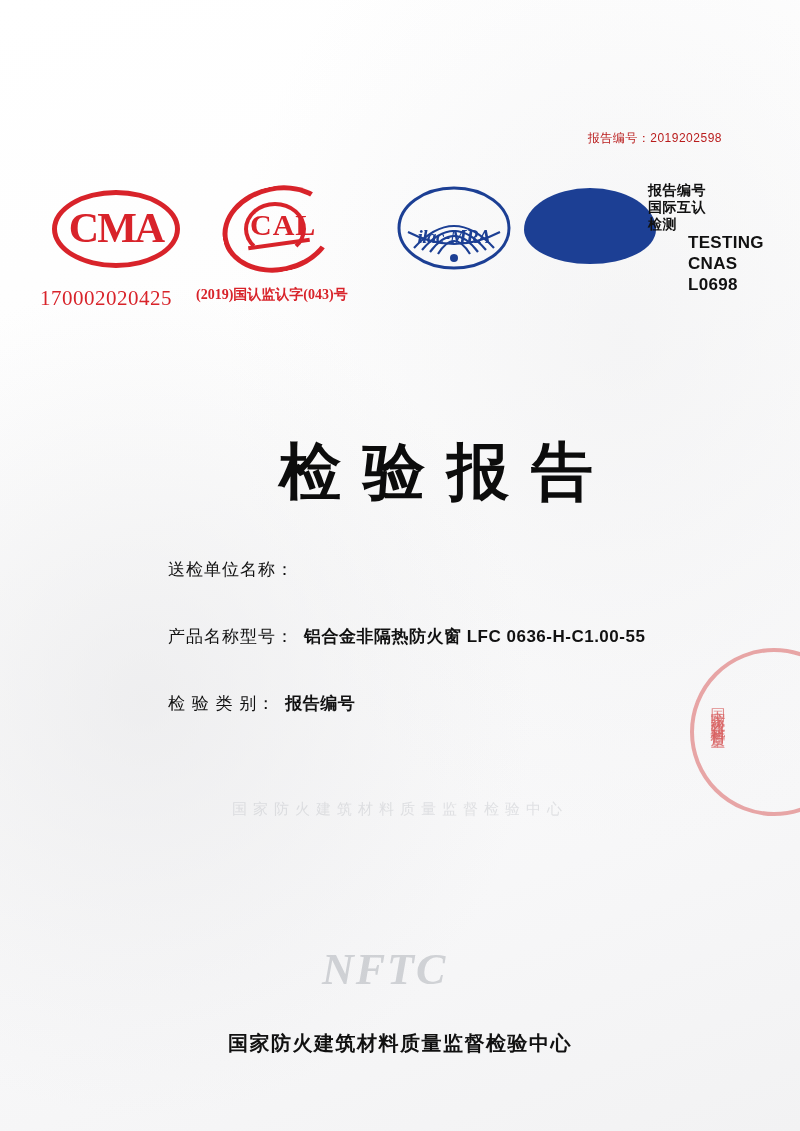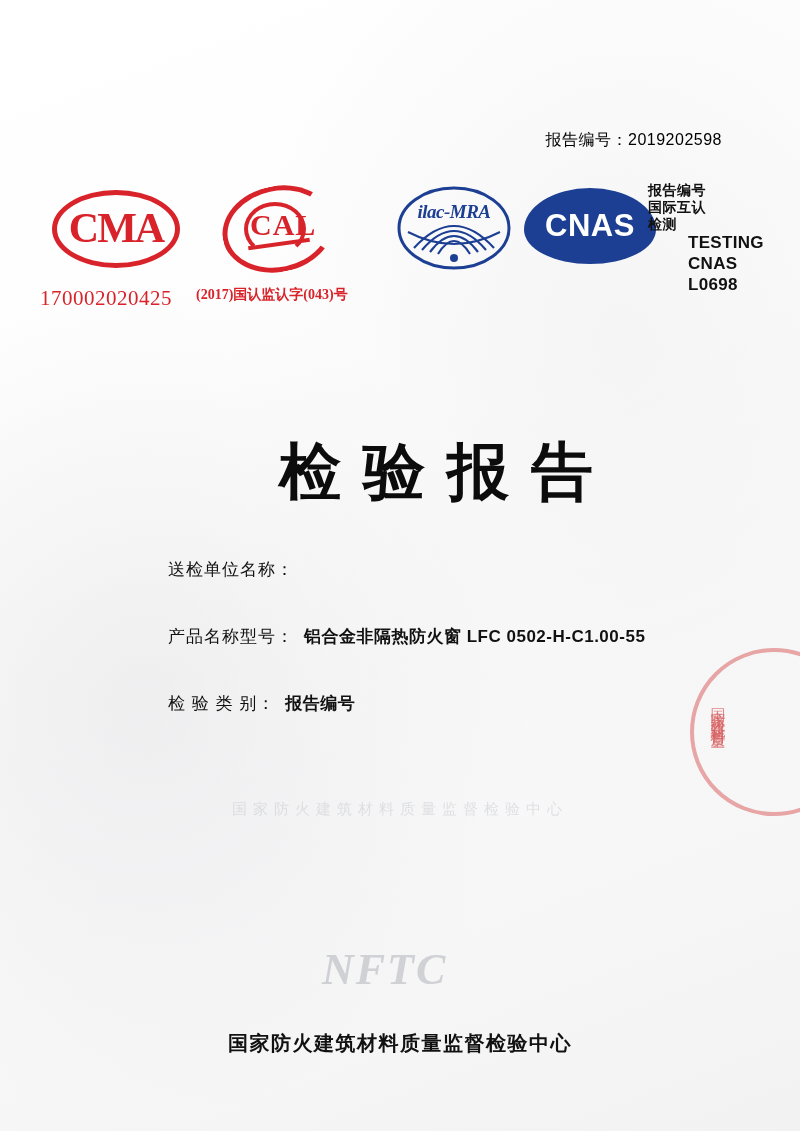--- a/index.html
+++ b/index.html
@@ -18,23 +18,23 @@
       radial-gradient(ellipse at 18% 62%, rgba(228,228,230,0.55) 0%, rgba(255,255,255,0) 42%),
       radial-gradient(ellipse at 78% 30%, rgba(232,232,234,0.40) 0%, rgba(255,255,255,0) 45%),
       linear-gradient(160deg, #ffffff 0%, #fdfdfd 40%, #f7f7f8 75%, #f2f2f3 100%);
   }
 
   
   .report-no {
     position: absolute;
     top: 130px;
     right: 78px;
-    font-size: 16px;
-    letter-spacing: 0.5px;
-    color: #000000;
+    font-size: 12px;
+    letter-spacing: 0.5px;
+    color: #b91c1c;
     white-space: nowrap;
   }
 
   
   .logo-row {
     position: absolute;
     top: 182px;
     left: 0;
     width: 800px;
     height: 130px;
@@ -137,21 +137,21 @@
   .ilac {
     position: absolute;
     left: 396px;
     top: 4px;
     width: 116px;
     height: 84px;
   }
   .ilac svg { display:block; }
   .ilac .word {
     position: absolute;
-    left: 0; top: 15px;
+    left: 0; top: 40px;
     width: 116px;
     text-align: center;
     font-family: "Liberation Serif", serif;
     font-weight: bold;
     font-style: italic;
     font-size: 19px;
     color: #1c3f94;
     letter-spacing: -0.5px;
   }
 
@@ -328,59 +328,58 @@
     <div class="txt">CMA</div>
   </div>
   <div class="cma-code">170002020425</div>
 
   <div class="cal">
     <div class="outer"></div>
     <div class="inner"></div>
     <div class="bar"></div>
     <div class="letters">CAL</div>
   </div>
-  <div class="cal-code">(2017)国认监认字(043)号</div>
+  <div class="cal-code">(2019)国认监认字(043)号</div>
 
   <div class="ilac">
     <svg width="116" height="84" viewBox="0 0 116 84" aria-hidden="true">
       <ellipse cx="58" cy="42" rx="55" ry="40" fill="none" stroke="#1c3f94" stroke-width="3"></ellipse>
       <path d="M18 62 Q58 18 98 62" fill="none" stroke="#1c3f94" stroke-width="2.2"></path>
       <path d="M26 64 Q58 26 90 64" fill="none" stroke="#1c3f94" stroke-width="2.2"></path>
       <path d="M34 66 Q58 34 82 66" fill="none" stroke="#1c3f94" stroke-width="2.2"></path>
       <path d="M42 68 Q58 42 74 68" fill="none" stroke="#1c3f94" stroke-width="2.2"></path>
       <path d="M12 46 Q58 70 104 46" fill="none" stroke="#1c3f94" stroke-width="2"></path>
       <circle cx="58" cy="72" r="4" fill="#1c3f94"></circle>
     </svg>
     <div class="word">ilac-MRA</div>
   </div>
 
   <div class="cnas">
     <div class="blob"></div>
-    <div class="word">CNAS</div>
   </div>
   <div class="cnas-text">
     <div class="cn">报告编号</div>
     <div class="cn">国际互认</div>
     <div class="cn">检测</div>
     <div class="en">TESTING</div>
     <div class="en">CNAS L0698</div>
   </div>
 </div>
 
 <div class="doc-title">检验报告</div>
 
 <div class="watermark-faint">国家防火建筑材料质量监督检验中心</div>
 
 <div class="fields">
   <div class="field-row">
     <span class="field-label">送检单位名称：</span>
   </div>
   <div class="field-row">
     <span class="field-label">产品名称型号：</span>
-    <span class="field-value">铝合金非隔热防火窗 LFC 0502-H-C1.00-55</span>
+    <span class="field-value">铝合金非隔热防火窗 LFC 0636-H-C1.00-55</span>
   </div>
   <div class="field-row">
     <span class="field-label">检 验 类 别：</span>
     <span class="field-value">报告编号</span>
   </div>
 </div>
 
 <div class="stamp">
   <div class="stamp-text">国家防火建筑材料质量</div>
 </div>

